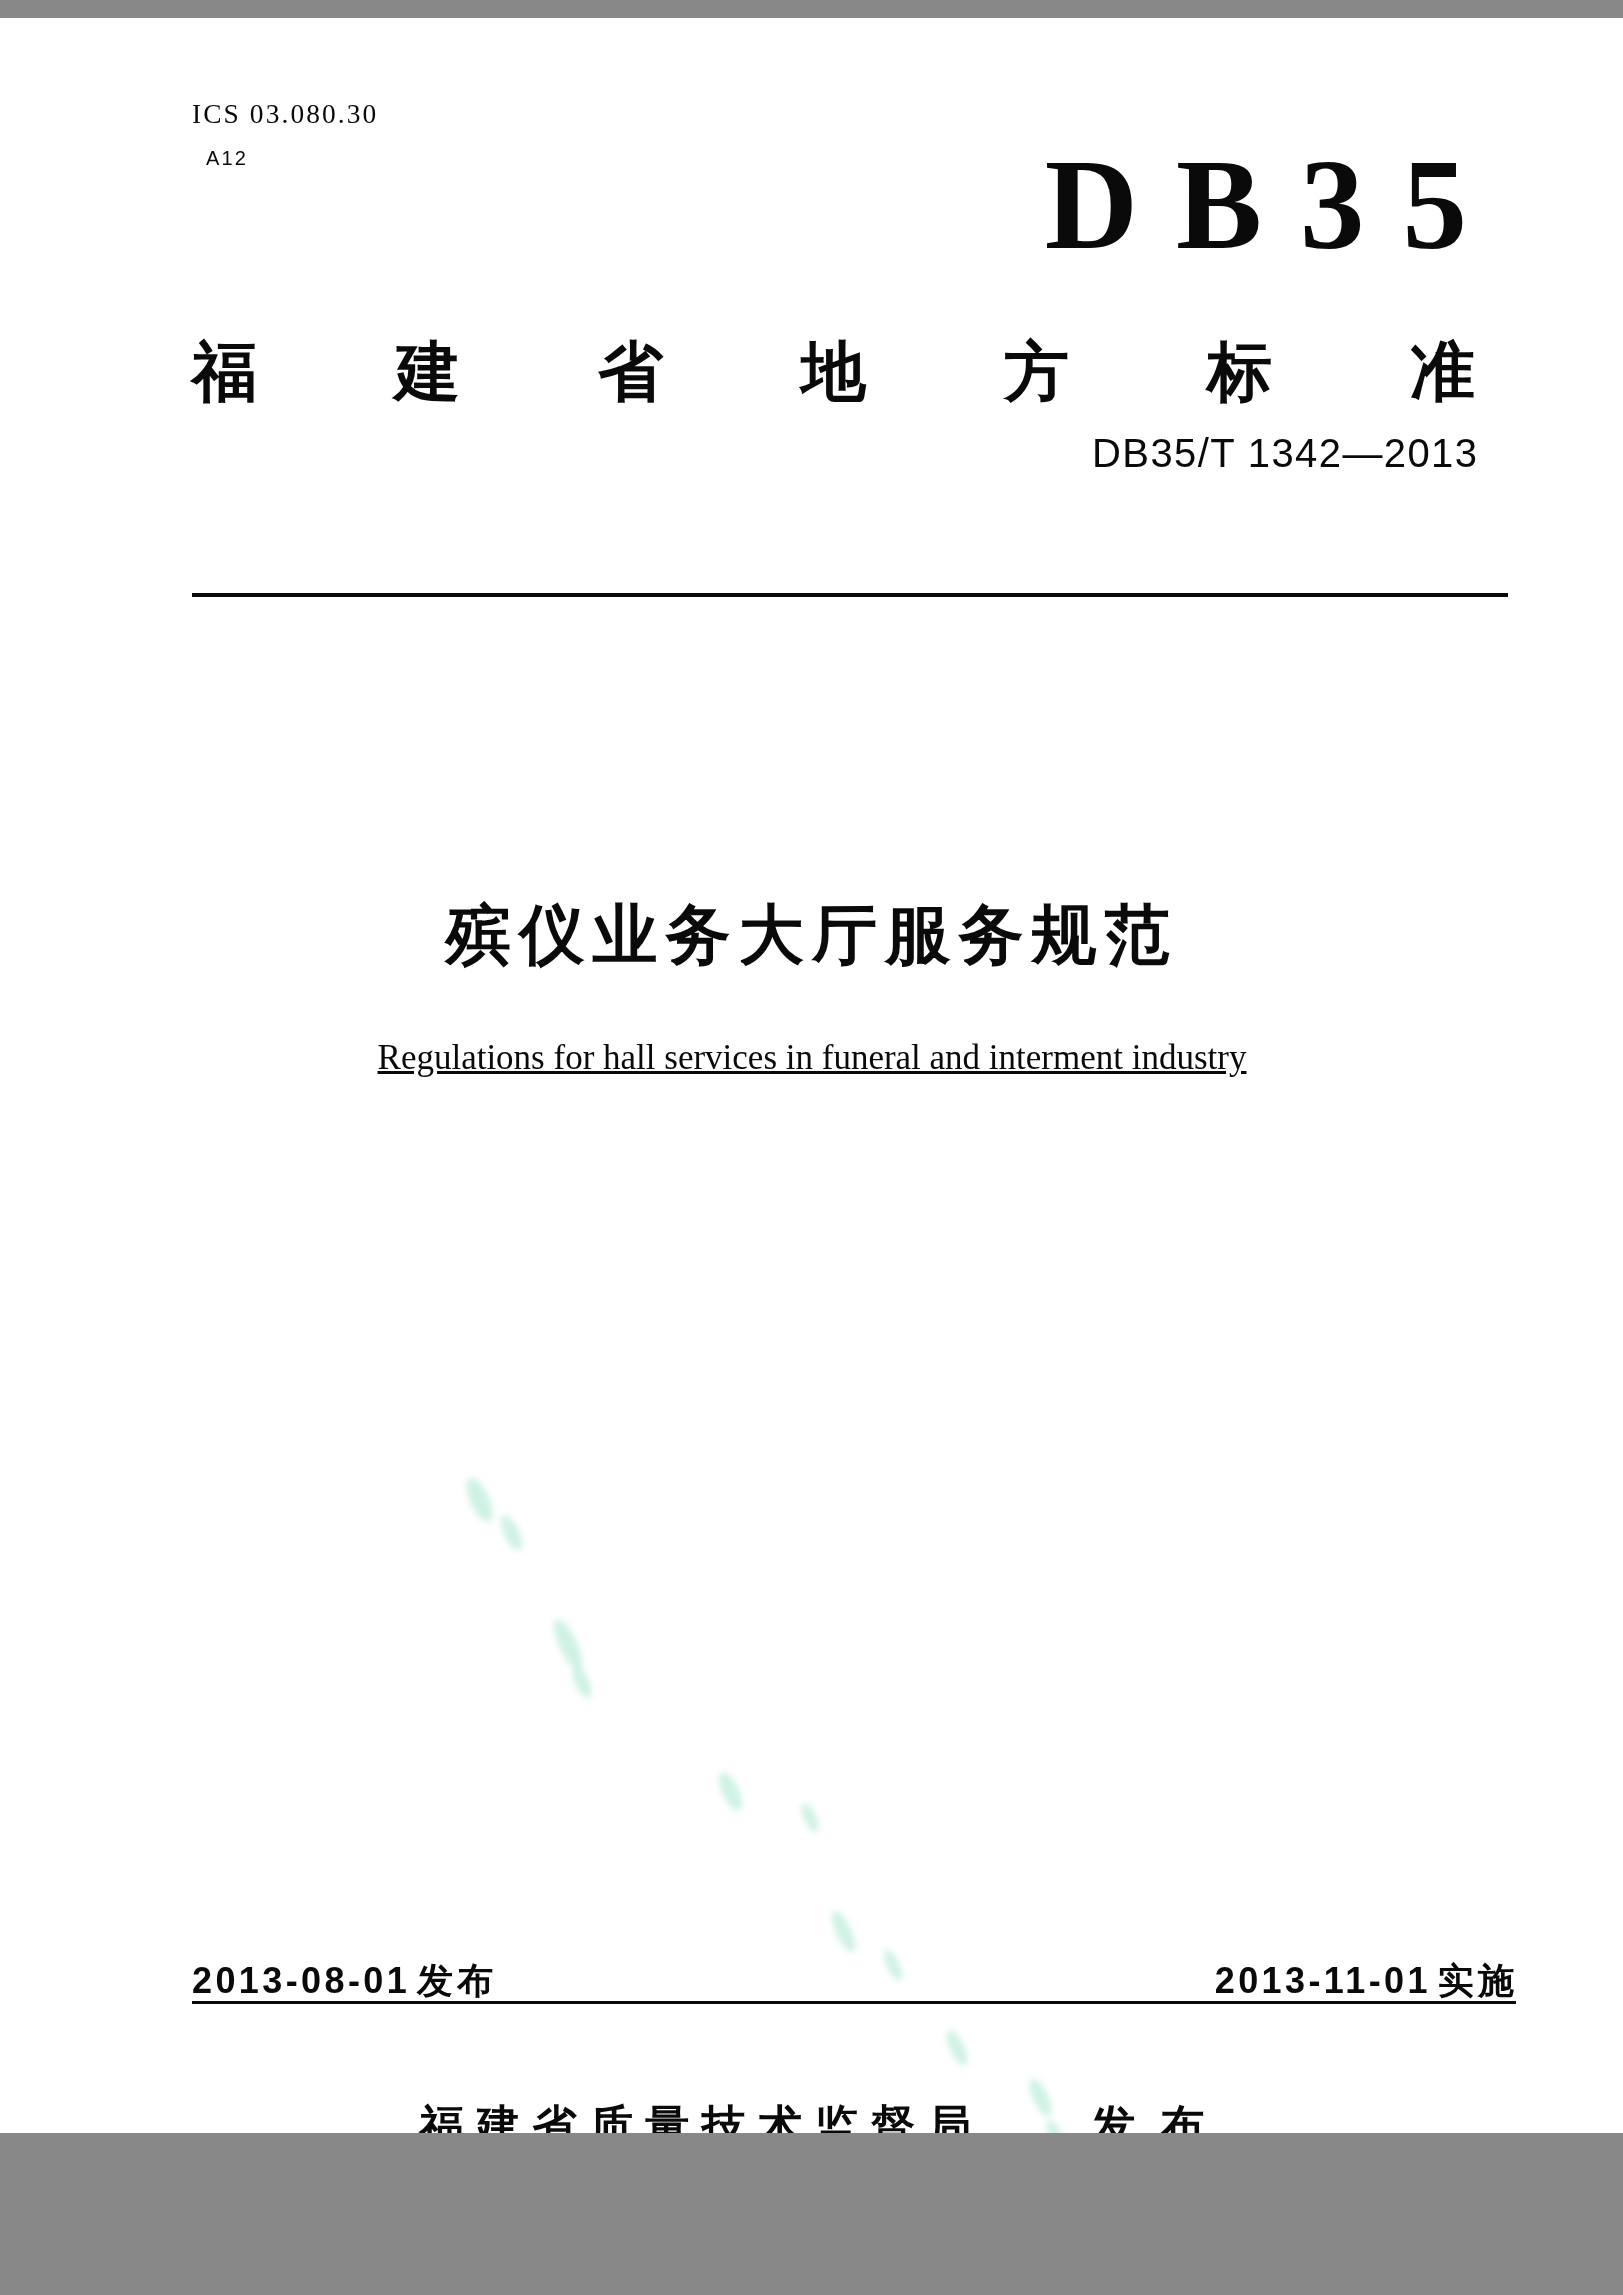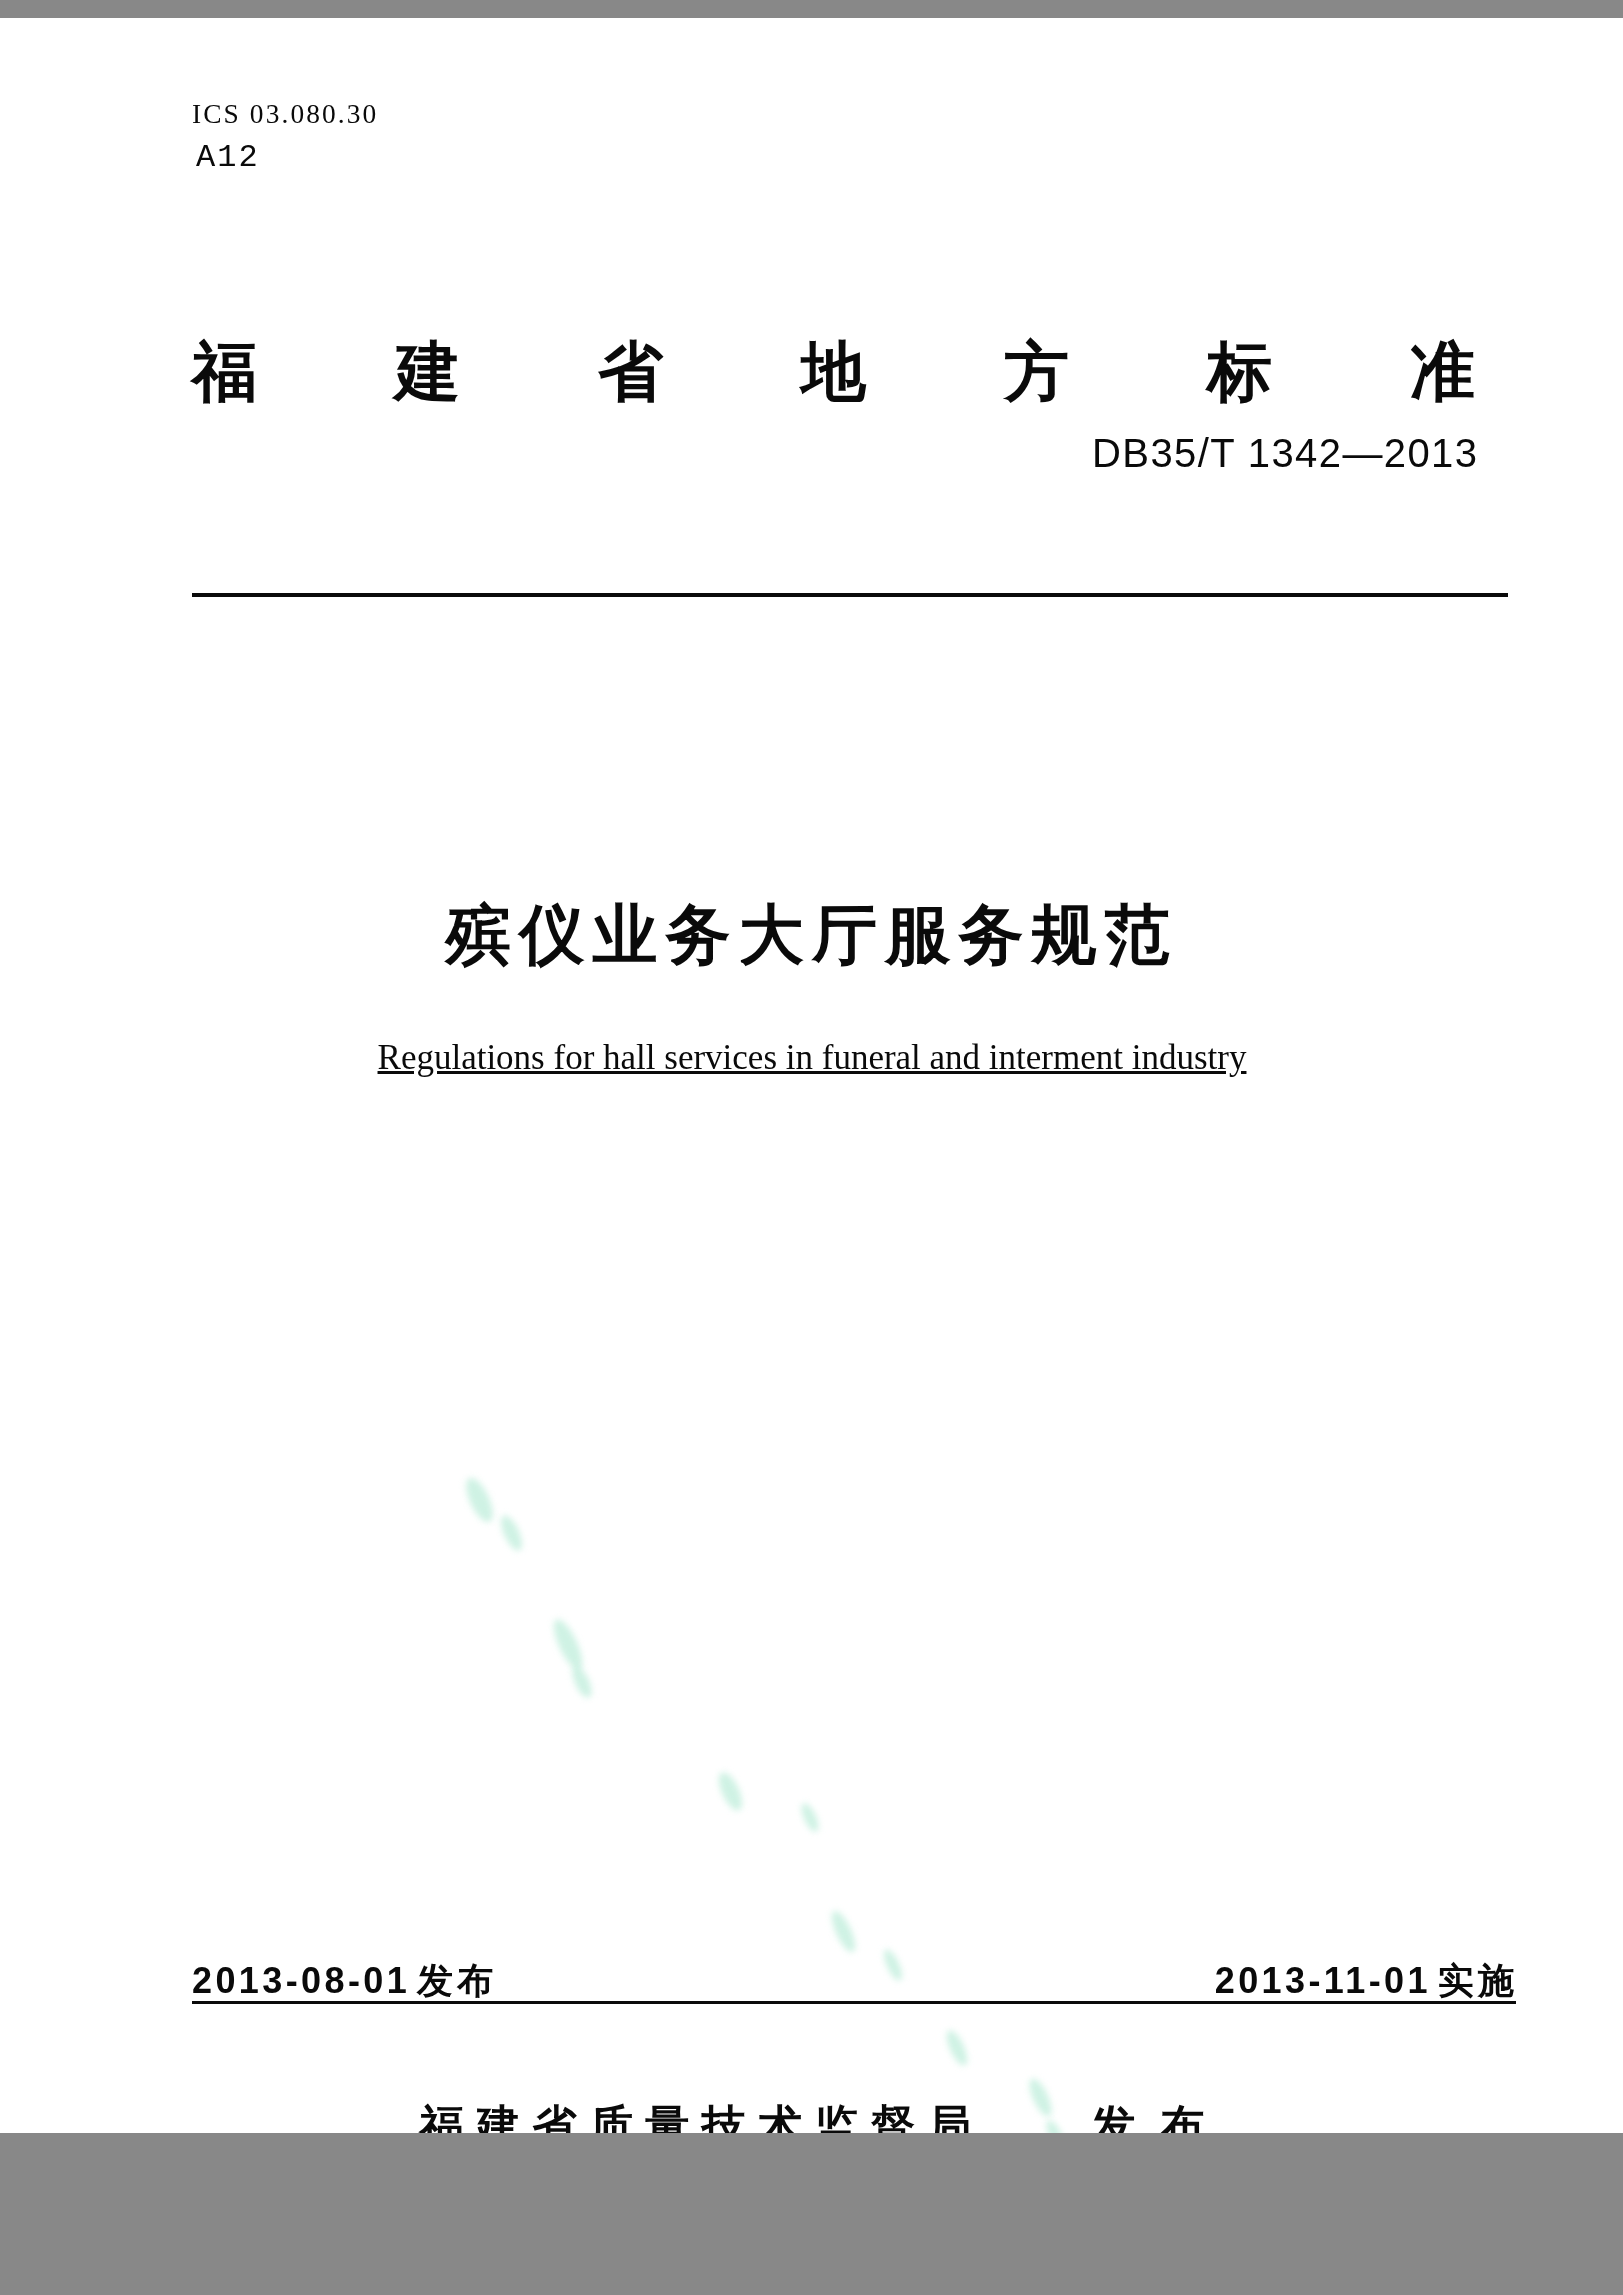--- a/index.html
+++ b/index.html
@@ -9,21 +9,21 @@
     margin:18px auto;
     background:#ffffff;
     overflow:hidden;
     font-family:"Liberation Sans", sans-serif;
     color:#0a0a0a;
   }
   .abs { position:absolute; }
 
   
   #ics-code   { left:192px; top:81px; font-family:"Liberation Serif", serif; font-size:27.4px; line-height:30px; letter-spacing:2.1px; }
-  #class-code { left:196px; top:125px; font-family:Liberation Mono, monospace; font-size:32px; line-height:30px; letter-spacing:2.1px; }
+  #class-code { left:206px; top:125px; font-family:Liberation Sans, sans-serif; font-size:20px; line-height:30px; letter-spacing:2.1px; }
 
   
   #db35-logo {
     right:157px; top:122px;
     font-family:"Liberation Serif", serif;
     font-weight:700; font-size:129px; line-height:130px;
     letter-spacing:38px; margin-right:-38px;
     white-space:nowrap;
   }
 
@@ -86,20 +86,21 @@
   }
 </style>
 </head>
 <body>
 
 <div id="page">
 
   <div class="abs" id="ics-code">ICS 03.080.30</div>
   <div class="abs" id="class-code">A12</div>
 
+  <div class="abs" id="db35-logo">DB35</div>
 
   <div class="abs" id="standard-type">
       <span>福</span>
       <span>建</span>
       <span>省</span>
       <span>地</span>
       <span>方</span>
       <span>标</span>
       <span>准</span>
     </div>

